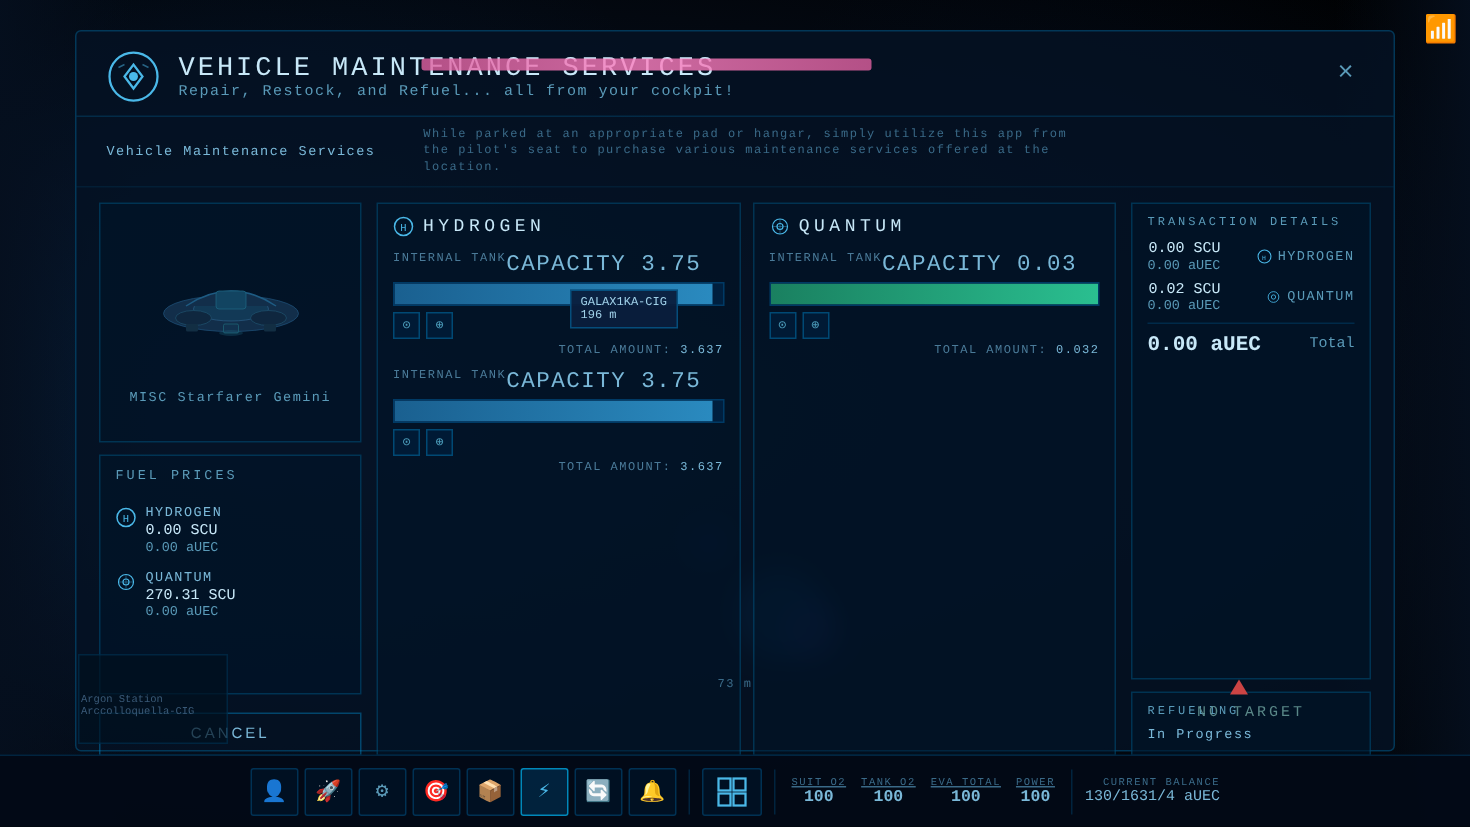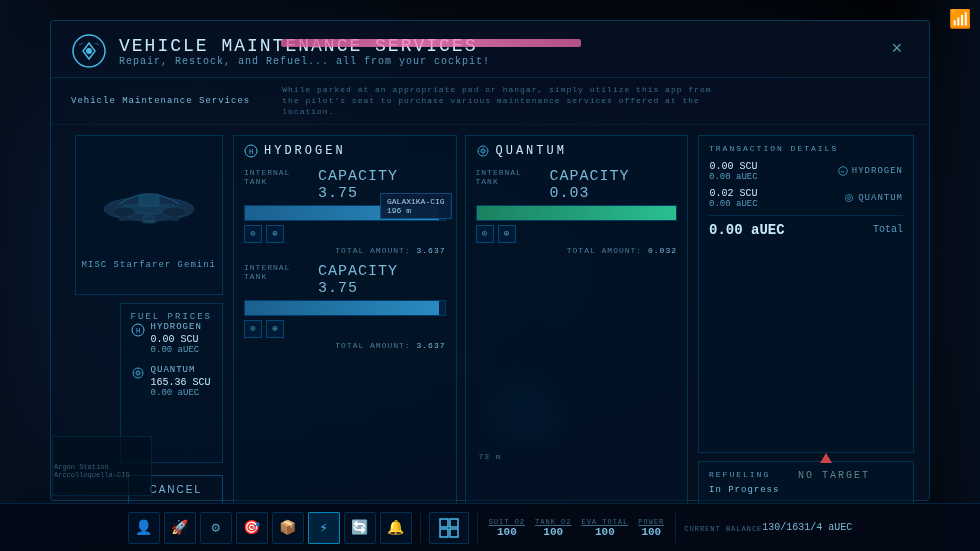--- a/index.html
+++ b/index.html
@@ -138,26 +138,25 @@
     
     .content {
       display: flex;
       padding: 10px 15px;
       gap: 10px;
       height: calc(100% - 90px);
     }
 
     
     .ship-panel {
-      width: 157px;
+      width: 175px;
       flex-shrink: 0;
       display: flex;
       flex-direction: column;
       gap: 8px;
-      align-items: flex-end;
     }
     .ship-display {
       border: 1px solid rgba(0,150,220,0.25);
       background: rgba(0,20,40,0.6);
       height: 160px;
       display: flex;
       flex-direction: column;
       align-items: center;
       justify-content: center;
       position: relative;
@@ -180,21 +179,21 @@
     .fuel-prices {
       border: 1px solid rgba(0,150,220,0.25);
       background: rgba(0,20,40,0.6);
       padding: 8px 10px;
       flex: 1;
     }
     .fuel-prices-title {
       font-size: 9px;
       letter-spacing: 2px;
       color: #5a9ab8;
-      margin-bottom: 0;
+      margin-bottom: 15px;
       text-transform: uppercase;
     }
     .fuel-item {
       display: flex;
       align-items: flex-start;
       gap: 6px;
       margin-bottom: 10px;
     }
     .fuel-icon {
       width: 14px;
@@ -340,21 +339,21 @@
       color: #a0d0e8;
       white-space: nowrap;
       pointer-events: none;
       z-index: 100;
       top: 193px;
       left: 380px;
     }
 
     
     .right-panel {
-      width: 216px;
+      width: 160px;
       flex-shrink: 0;
       display: flex;
       flex-direction: column;
       gap: 8px;
     }
 
     .transaction-panel {
       border: 1px solid rgba(0,150,220,0.25);
       background: rgba(0,20,40,0.6);
       padding: 8px 10px;
@@ -482,21 +481,21 @@
       font-weight: bold;
     }
     .hud-divider {
       width: 1px;
       height: 30px;
       background: rgba(0,100,160,0.3);
       margin: 0 4px;
     }
     .hud-balance {
       display: flex;
-      flex-direction: row;
+      flex-direction: column;
       align-items: flex-end;
     }
     .hud-balance-label {
       font-size: 7px;
       color: #3a6a88;
       letter-spacing: 1px;
     }
     .hud-balance-value {
       font-size: 10px;
       color: #7ab8d8;
@@ -636,21 +635,21 @@
         </div>
         <div class="fuel-item">
           <svg class="fuel-icon" viewBox="0 0 14 14">
             <circle cx="7" cy="7" r="5" stroke="#4ab8e8" stroke-width="0.8" fill="none"></circle>
             <circle cx="7" cy="7" r="2" stroke="#4ab8e8" stroke-width="0.8" fill="none"></circle>
             <line x1="7" y1="2" x2="7" y2="12" stroke="#4ab8e8" stroke-width="0.5" opacity="0.5"></line>
             <line x1="2" y1="7" x2="12" y2="7" stroke="#4ab8e8" stroke-width="0.5" opacity="0.5"></line>
           </svg>
           <div class="fuel-details">
             <div class="fuel-type">QUANTUM</div>
-            <div class="fuel-scu">165.36 SCU</div>
+            <div class="fuel-scu">270.31 SCU</div>
             <div class="fuel-auec">0.00 aUEC</div>
           </div>
         </div>
       </div>
 
       <button class="cancel-btn">CANCEL</button>
     </div>
 
     <div class="middle-panels">
       <div class="fuel-section">

